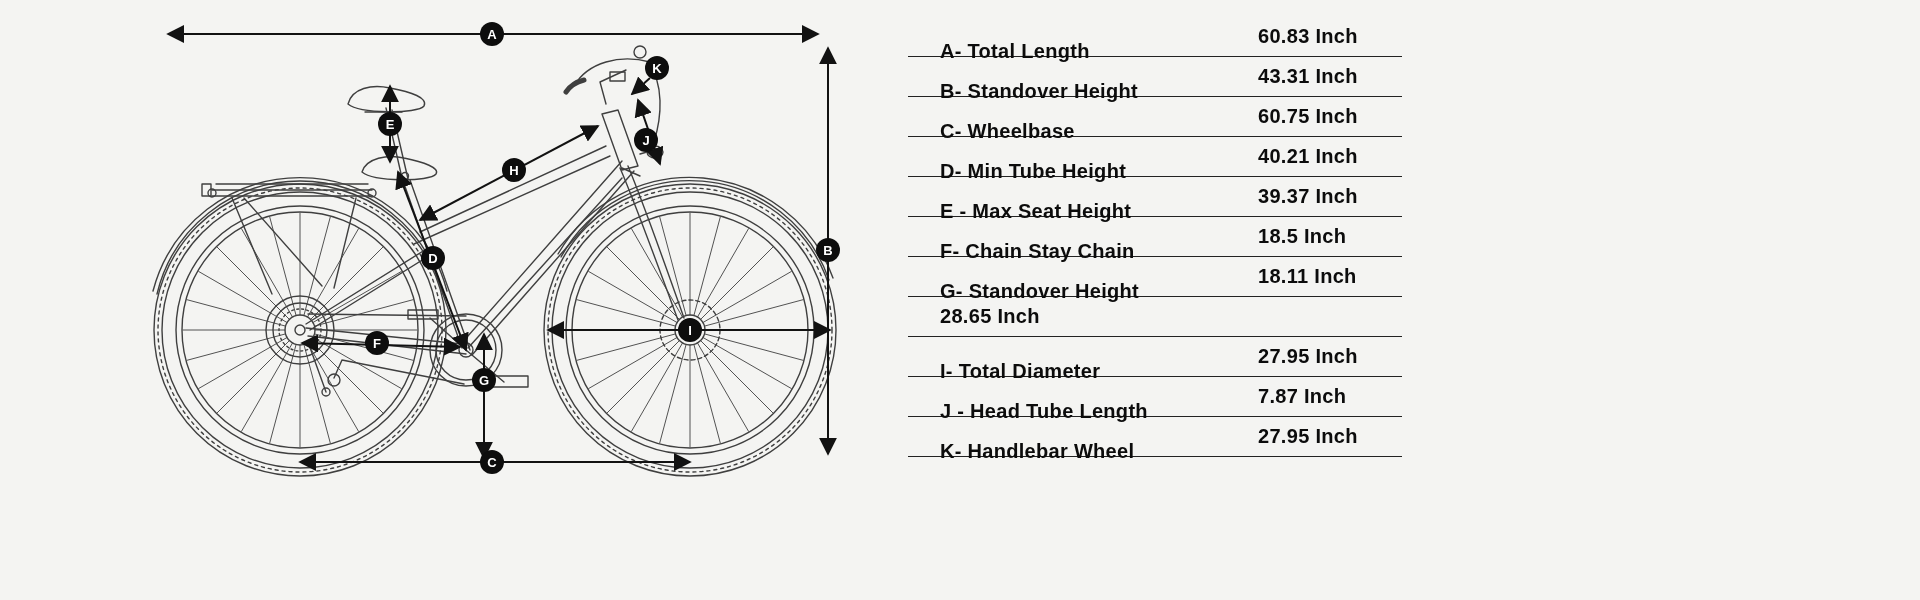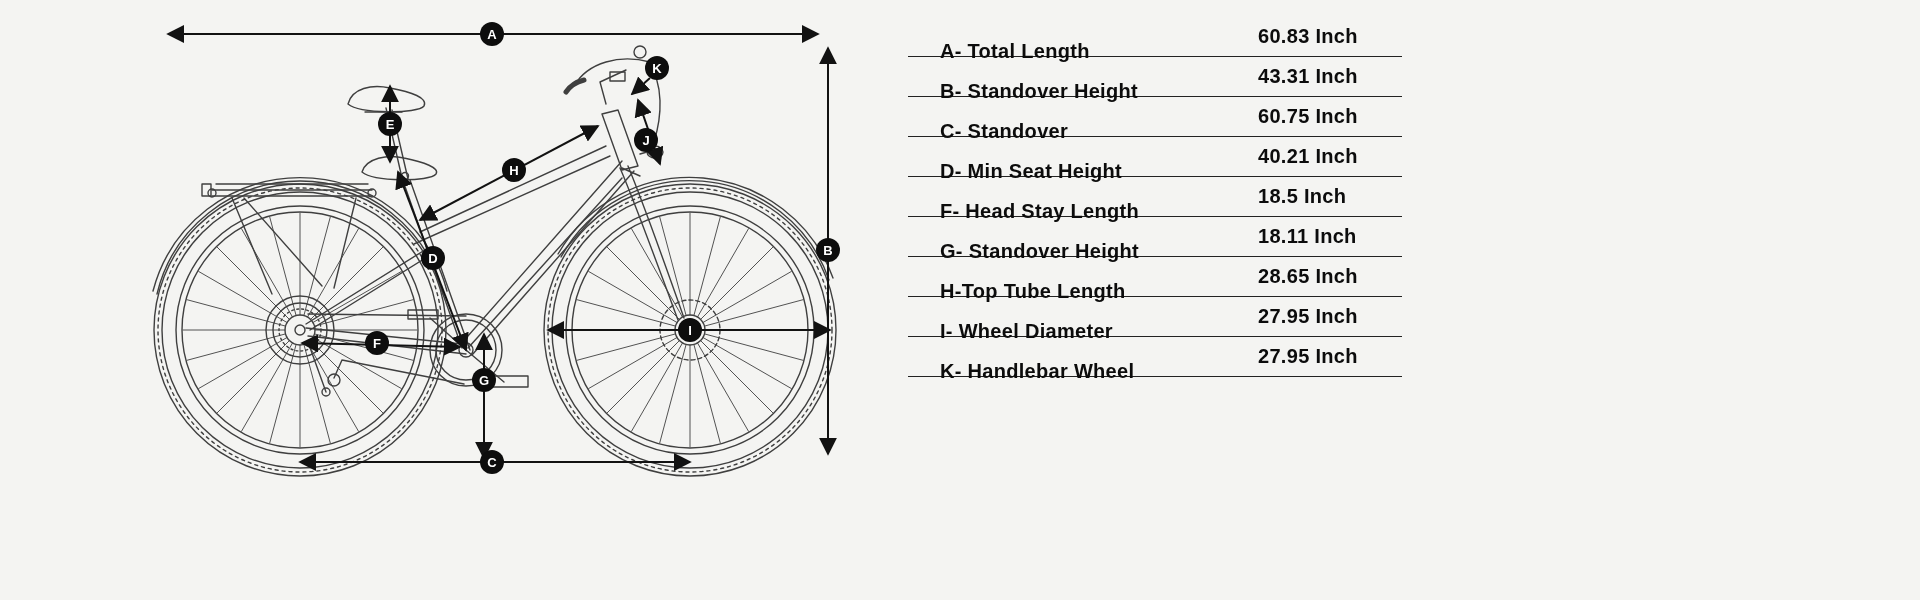--- a/index.html
+++ b/index.html
@@ -203,42 +203,49 @@
   <div class="specs">
     <div class="spec-row">
       <span class="spec-label">A- Total Length</span>
       <span class="spec-value">60.83 Inch</span>
     </div>
     <div class="spec-row">
       <span class="spec-label">B- Standover Height</span>
       <span class="spec-value">43.31 Inch</span>
     </div>
     <div class="spec-row">
-      <span class="spec-label">C- Standover</span>
+      <span class="spec-label">C- Wheelbase</span>
       <span class="spec-value">60.75 Inch</span>
     </div>
     <div class="spec-row">
-      <span class="spec-label">D- Min Seat Height</span>
+      <span class="spec-label">D- Min Tube Height</span>
       <span class="spec-value">40.21 Inch</span>
     </div>
     <div class="spec-row">
-      <span class="spec-label">F- Head Stay Length</span>
+      <span class="spec-label">E - Max Seat Height</span>
+      <span class="spec-value">39.37 Inch</span>
+    </div>
+    <div class="spec-row">
+      <span class="spec-label">F- Chain Stay Chain</span>
       <span class="spec-value">18.5 Inch</span>
     </div>
     <div class="spec-row">
       <span class="spec-label">G- Standover Height</span>
       <span class="spec-value">18.11 Inch</span>
     </div>
     <div class="spec-row">
-      <span class="spec-label">H-Top Tube Length</span>
       <span class="spec-value">28.65 Inch</span>
     </div>
     <div class="spec-row">
-      <span class="spec-label">I- Wheel Diameter</span>
+      <span class="spec-label">I- Total Diameter</span>
       <span class="spec-value">27.95 Inch</span>
+    </div>
+    <div class="spec-row">
+      <span class="spec-label">J - Head Tube Length</span>
+      <span class="spec-value">7.87 Inch</span>
     </div>
     <div class="spec-row">
       <span class="spec-label">K- Handlebar Wheel</span>
       <span class="spec-value">27.95 Inch</span>
     </div>
   </div>
 
 </div>
 
 </body></html>

